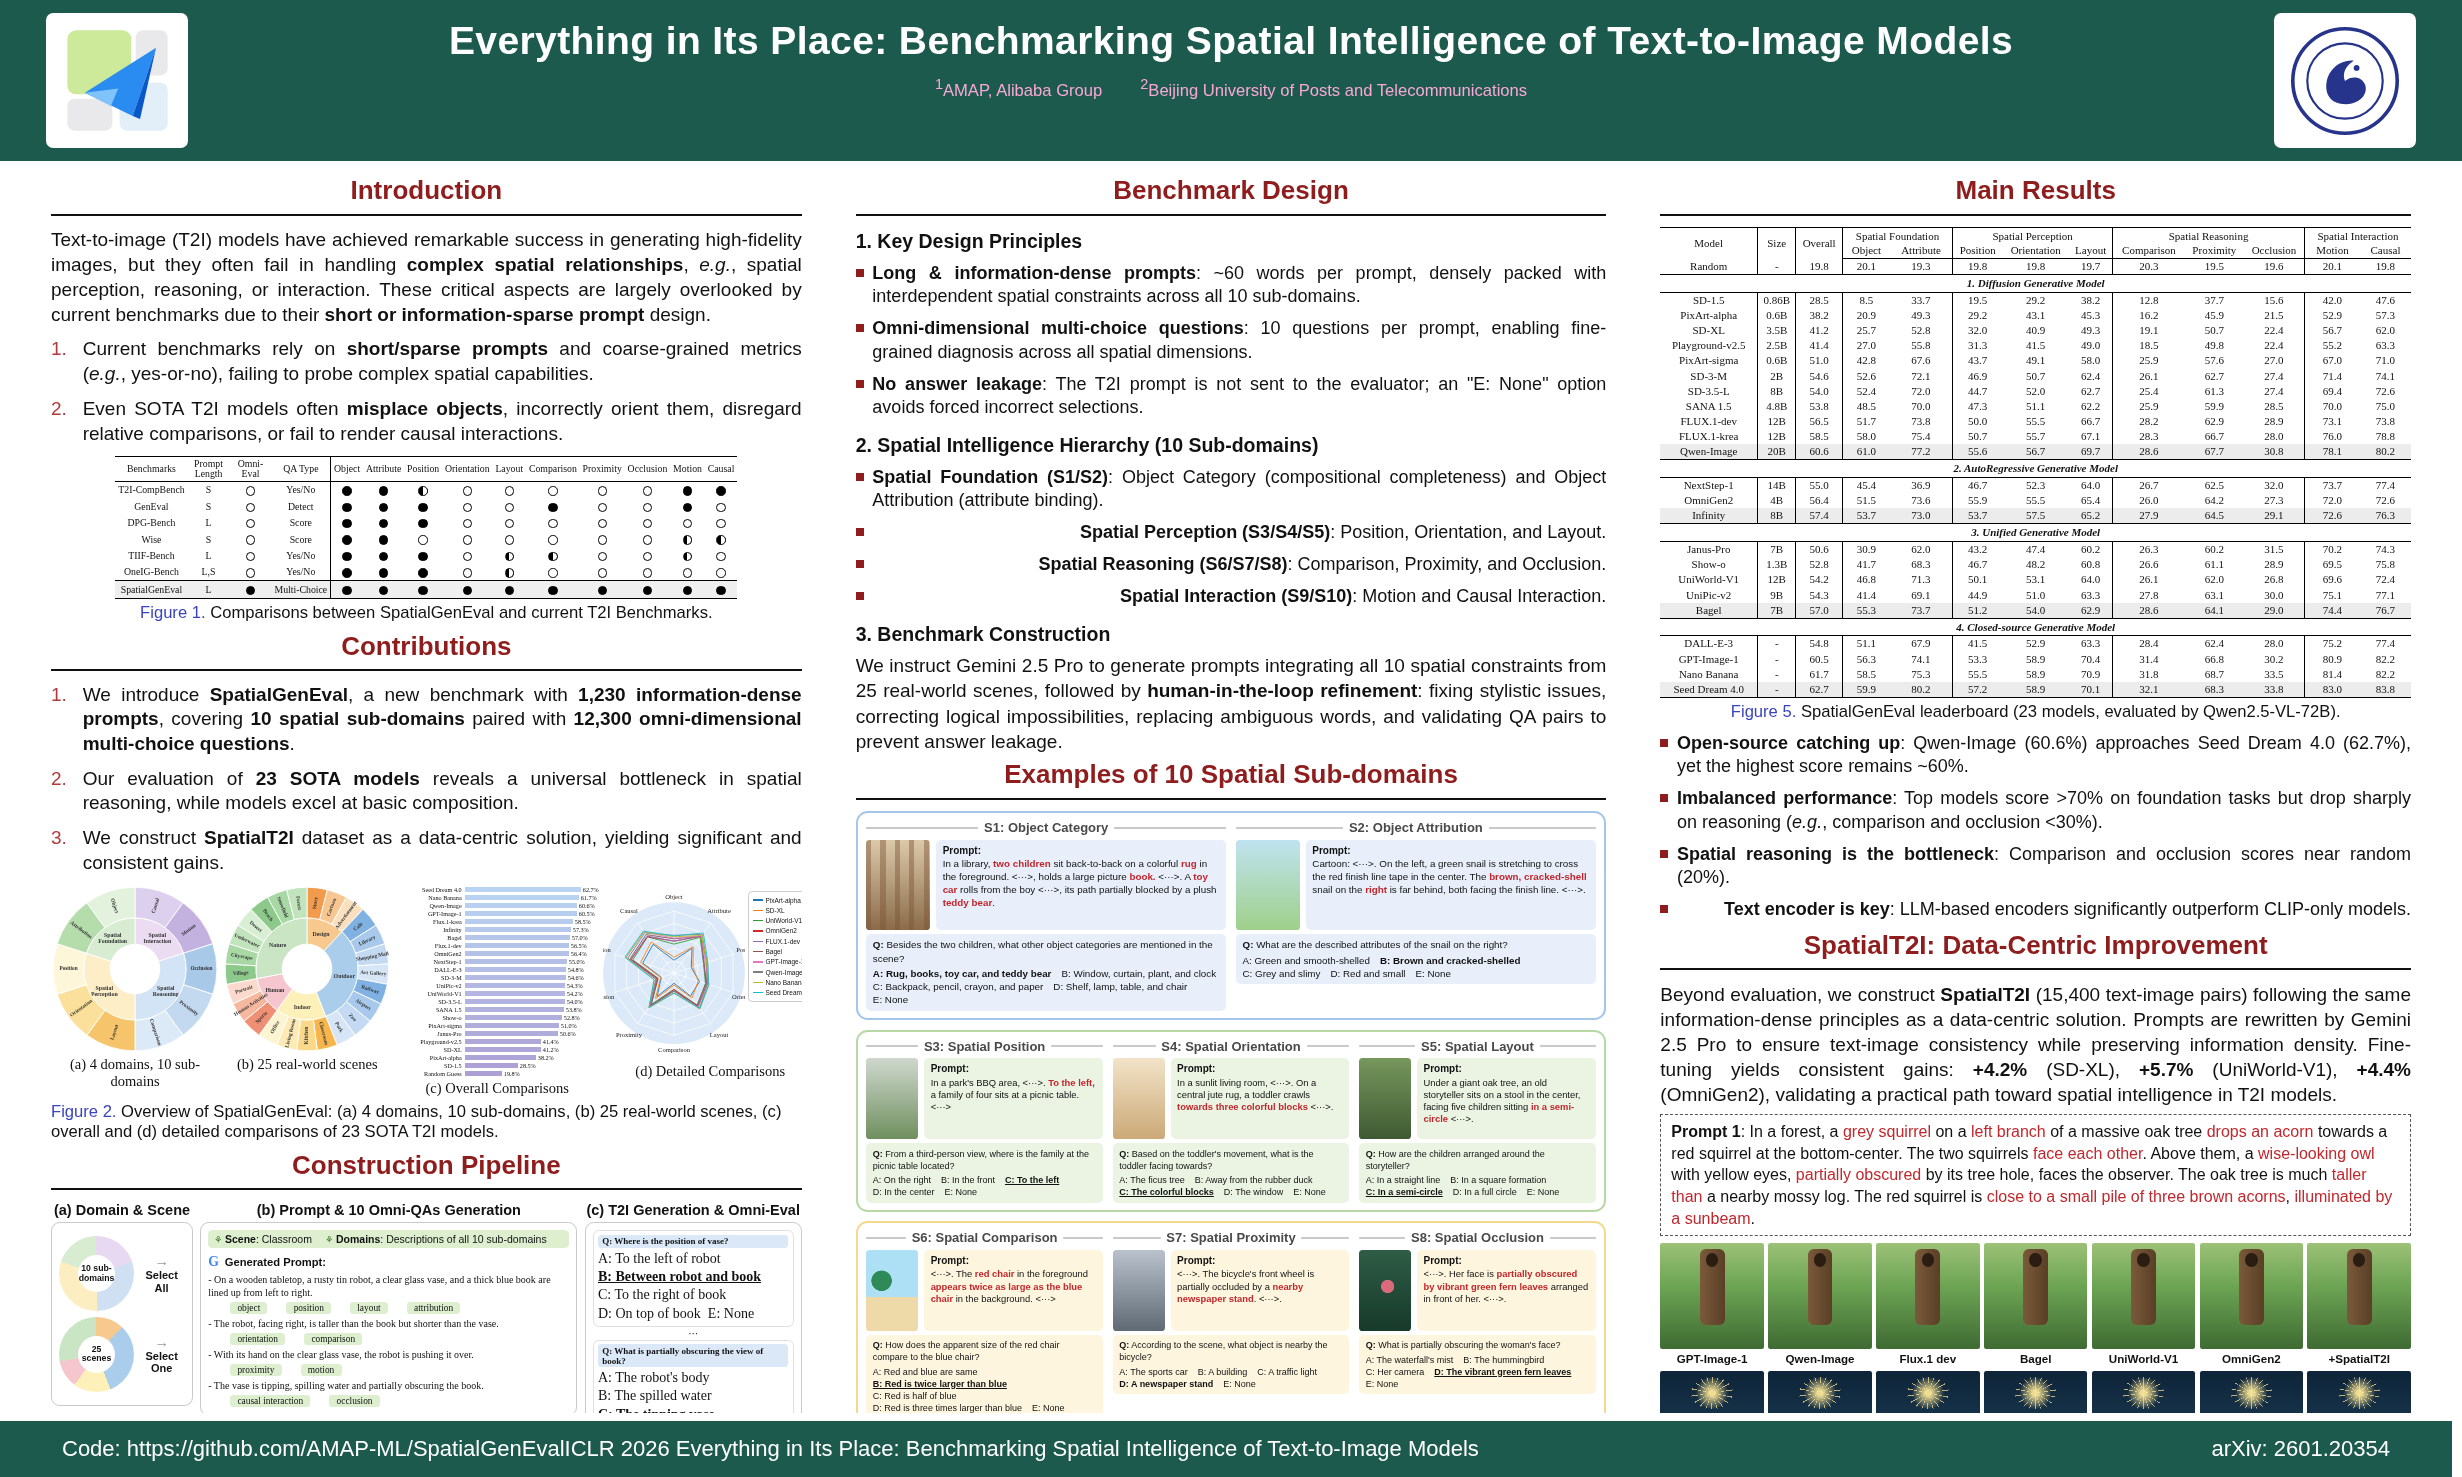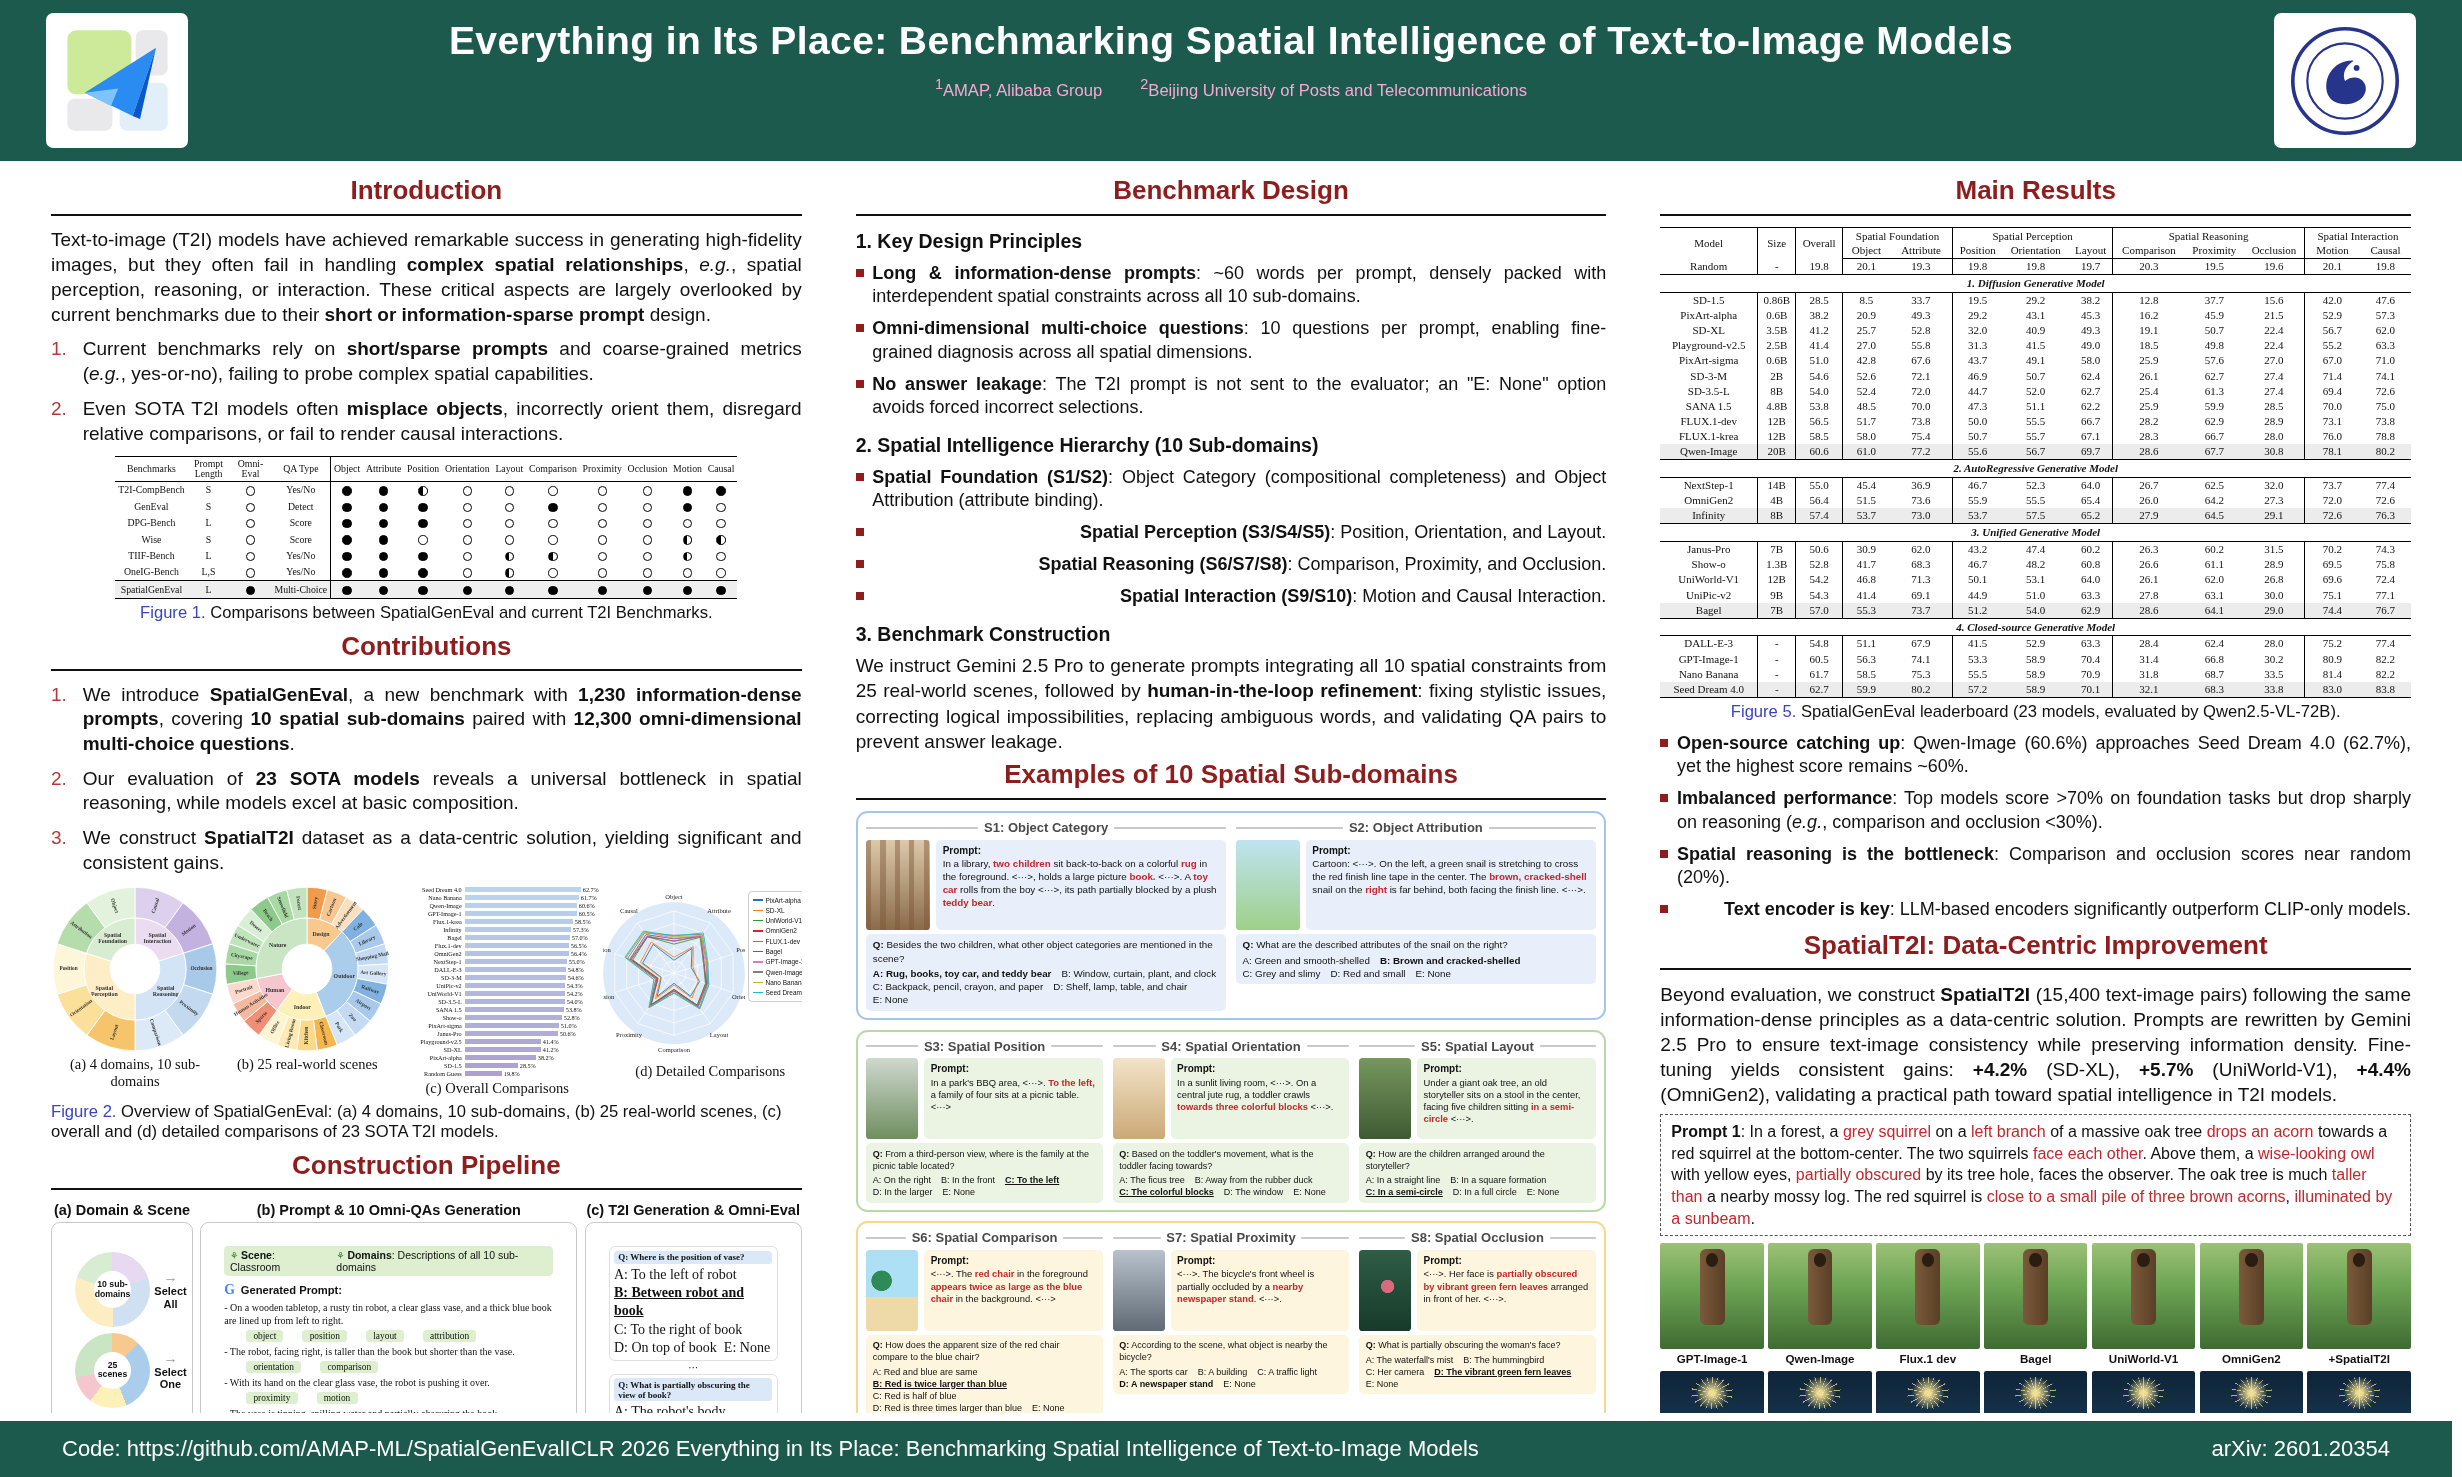--- a/index.html
+++ b/index.html
@@ -64,21 +64,21 @@
           white-space:nowrap;flex:none;}
   .barval{font-family:"Liberation Serif",serif;font-size:6.2px;padding-left:2.2px;white-space:nowrap;}
   .bar{height:5.8px;flex:none;}
   .radwrap{display:flex;gap:2.9px;align-items:flex-start;}
   .legend{display:flex;flex-direction:column;gap:3.3px;border:0.7px solid #ccc;border-radius:4.3px;padding:4.3px 3.6px;margin-top:5.8px;}
   .litem{display:flex;align-items:center;gap:2.9px;font-size:6.5px;white-space:nowrap;}
   .lline{width:10px;height:1.4px;flex:none;}
   
   .plrow{display:flex;gap:7.2px;margin-top:4.3px;}
   .pltitle{font-weight:bold;font-size:14.5px;text-align:center;margin-bottom:4.3px;white-space:nowrap;}
-  .plbox{border:1.4px solid #c9c9c9;border-radius:8.7px;padding:23px;background:#fff;}
+  .plbox{border:1.4px solid #c9c9c9;border-radius:8.7px;padding:7px;background:#fff;}
   .pl-a{width:142px;flex:none;}
   .pl-b{flex:1;min-width:0;}
   .pl-c{width:217px;flex:none;}
   .wheelrow{display:flex;align-items:center;gap:4.3px;margin:5.8px 0;}
   .wheel{width:75px;height:75px;border-radius:50%;position:relative;flex:none;}
   .wheel .hole{position:absolute;inset:19px;background:#fff;border-radius:50%;display:flex;align-items:center;
                justify-content:center;text-align:center;font-weight:bold;font-size:8.7px;line-height:1.1;}
   .w1{background:conic-gradient(#e7d9f2 0 72deg,#cfe0f2 0 180deg,#fdeec2 0 288deg,#d7ecd1 0 360deg);}
   .w2{background:conic-gradient(#f7c98e 0 43deg,#abcdec 0 158deg,#fdf0b8 0 216deg,#f5c6ce 0 259deg,#c9e5c4 0 360deg);}
   .selact{font-weight:bold;font-size:11px;text-align:center;line-height:1.15;}
@@ -869,21 +869,21 @@
                   <div class="plabel">Prompt:</div>
                   <div><span class="sg-p">In a park's BBQ area, &lt;···&gt;. </span><span class="sg-r">To the left,</span><span class="sg-p"> a family of four sits at a picnic table. &lt;···&gt;</span></div>
                 </div>
               </div>
               <div class="qbox">
                 <div class="qline"><span class="qb">Q:</span> From a third-person view, where is the family at the picnic table located?</div>
                 <div class="opts">
                   <span>A: On the right</span>
                   <span>B: In the front</span>
                   <span class="ou">C: To the left</span>
-                  <span>D: In the larger</span>
+                  <span>D: In the center</span>
                   <span>E: None</span>
                 </div>
               </div>
             </div>
             <div class="card">
               <div class="ctitle">
                 <span class="tl"></span>
                 <span>S4: Spatial Orientation</span>
                 <span class="tl"></span>
               </div>

